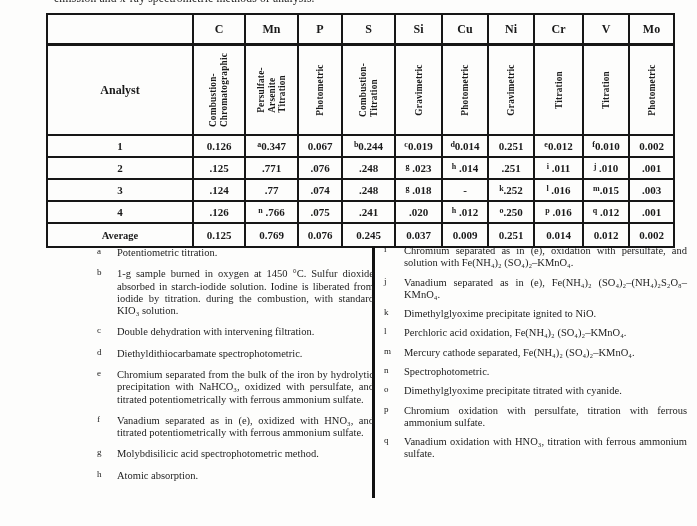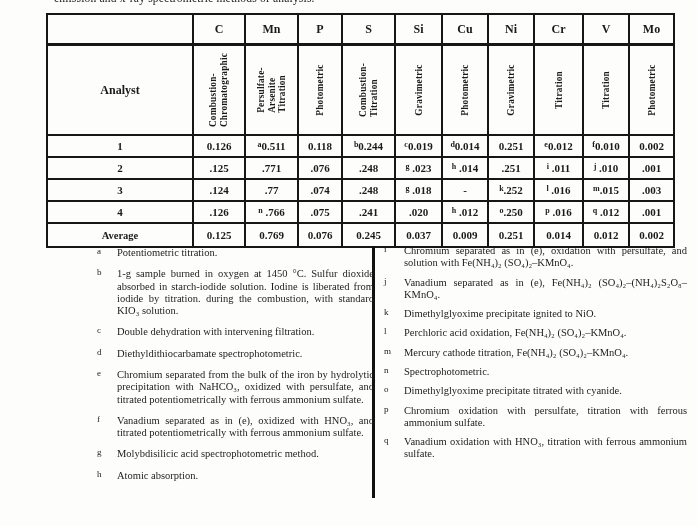--- a/index.html
+++ b/index.html
@@ -101,22 +101,22 @@
       <td>
             <div class="rot">Titration</div>
           </td>
       <td>
             <div class="rot">Photometric</div>
           </td>
     </tr>
     <tr class="r-data">
       <td class="an">1</td>
       <td class="dc"><span class="cs"></span><span class="cv">0.126</span></td>
-      <td class="dc"><span class="cs">a</span><span class="cv">0.511</span></td>
-      <td class="dc"><span class="cs"></span><span class="cv">0.118</span></td>
+      <td class="dc"><span class="cs">a</span><span class="cv">0.347</span></td>
+      <td class="dc"><span class="cs"></span><span class="cv">0.067</span></td>
       <td class="dc"><span class="cs">b</span><span class="cv">0.244</span></td>
       <td class="dc"><span class="cs">c</span><span class="cv">0.019</span></td>
       <td class="dc"><span class="cs">d</span><span class="cv">0.014</span></td>
       <td class="dc"><span class="cs"></span><span class="cv">0.251</span></td>
       <td class="dc"><span class="cs">e</span><span class="cv">0.012</span></td>
       <td class="dc"><span class="cs">f</span><span class="cv">0.010</span></td>
       <td class="dc"><span class="cs"></span><span class="cv">0.002</span></td>
     </tr>
     <tr class="r-data">
       <td class="an">2</td>
@@ -222,21 +222,21 @@
     <div class="fn">
         <span class="fn-id">k</span>
         <div class="fn-text">Dimethylglyoxime precipitate ignited to NiO.</div>
       </div>
     <div class="fn">
         <span class="fn-id">l</span>
         <div class="fn-text">Perchloric acid oxidation, Fe(NH₄)₂ (SO₄)₂–KMnO₄.</div>
       </div>
     <div class="fn">
         <span class="fn-id">m</span>
-        <div class="fn-text">Mercury cathode titration, Fe(NH₄)₂ (SO₄)₂–KMnO₄.</div>
+        <div class="fn-text">Mercury cathode separated, Fe(NH₄)₂ (SO₄)₂–KMnO₄.</div>
       </div>
     <div class="fn">
         <span class="fn-id">n</span>
         <div class="fn-text">Spectrophotometric.</div>
       </div>
     <div class="fn">
         <span class="fn-id">o</span>
         <div class="fn-text">Dimethylglyoxime precipitate titrated with cyanide.</div>
       </div>
     <div class="fn">

